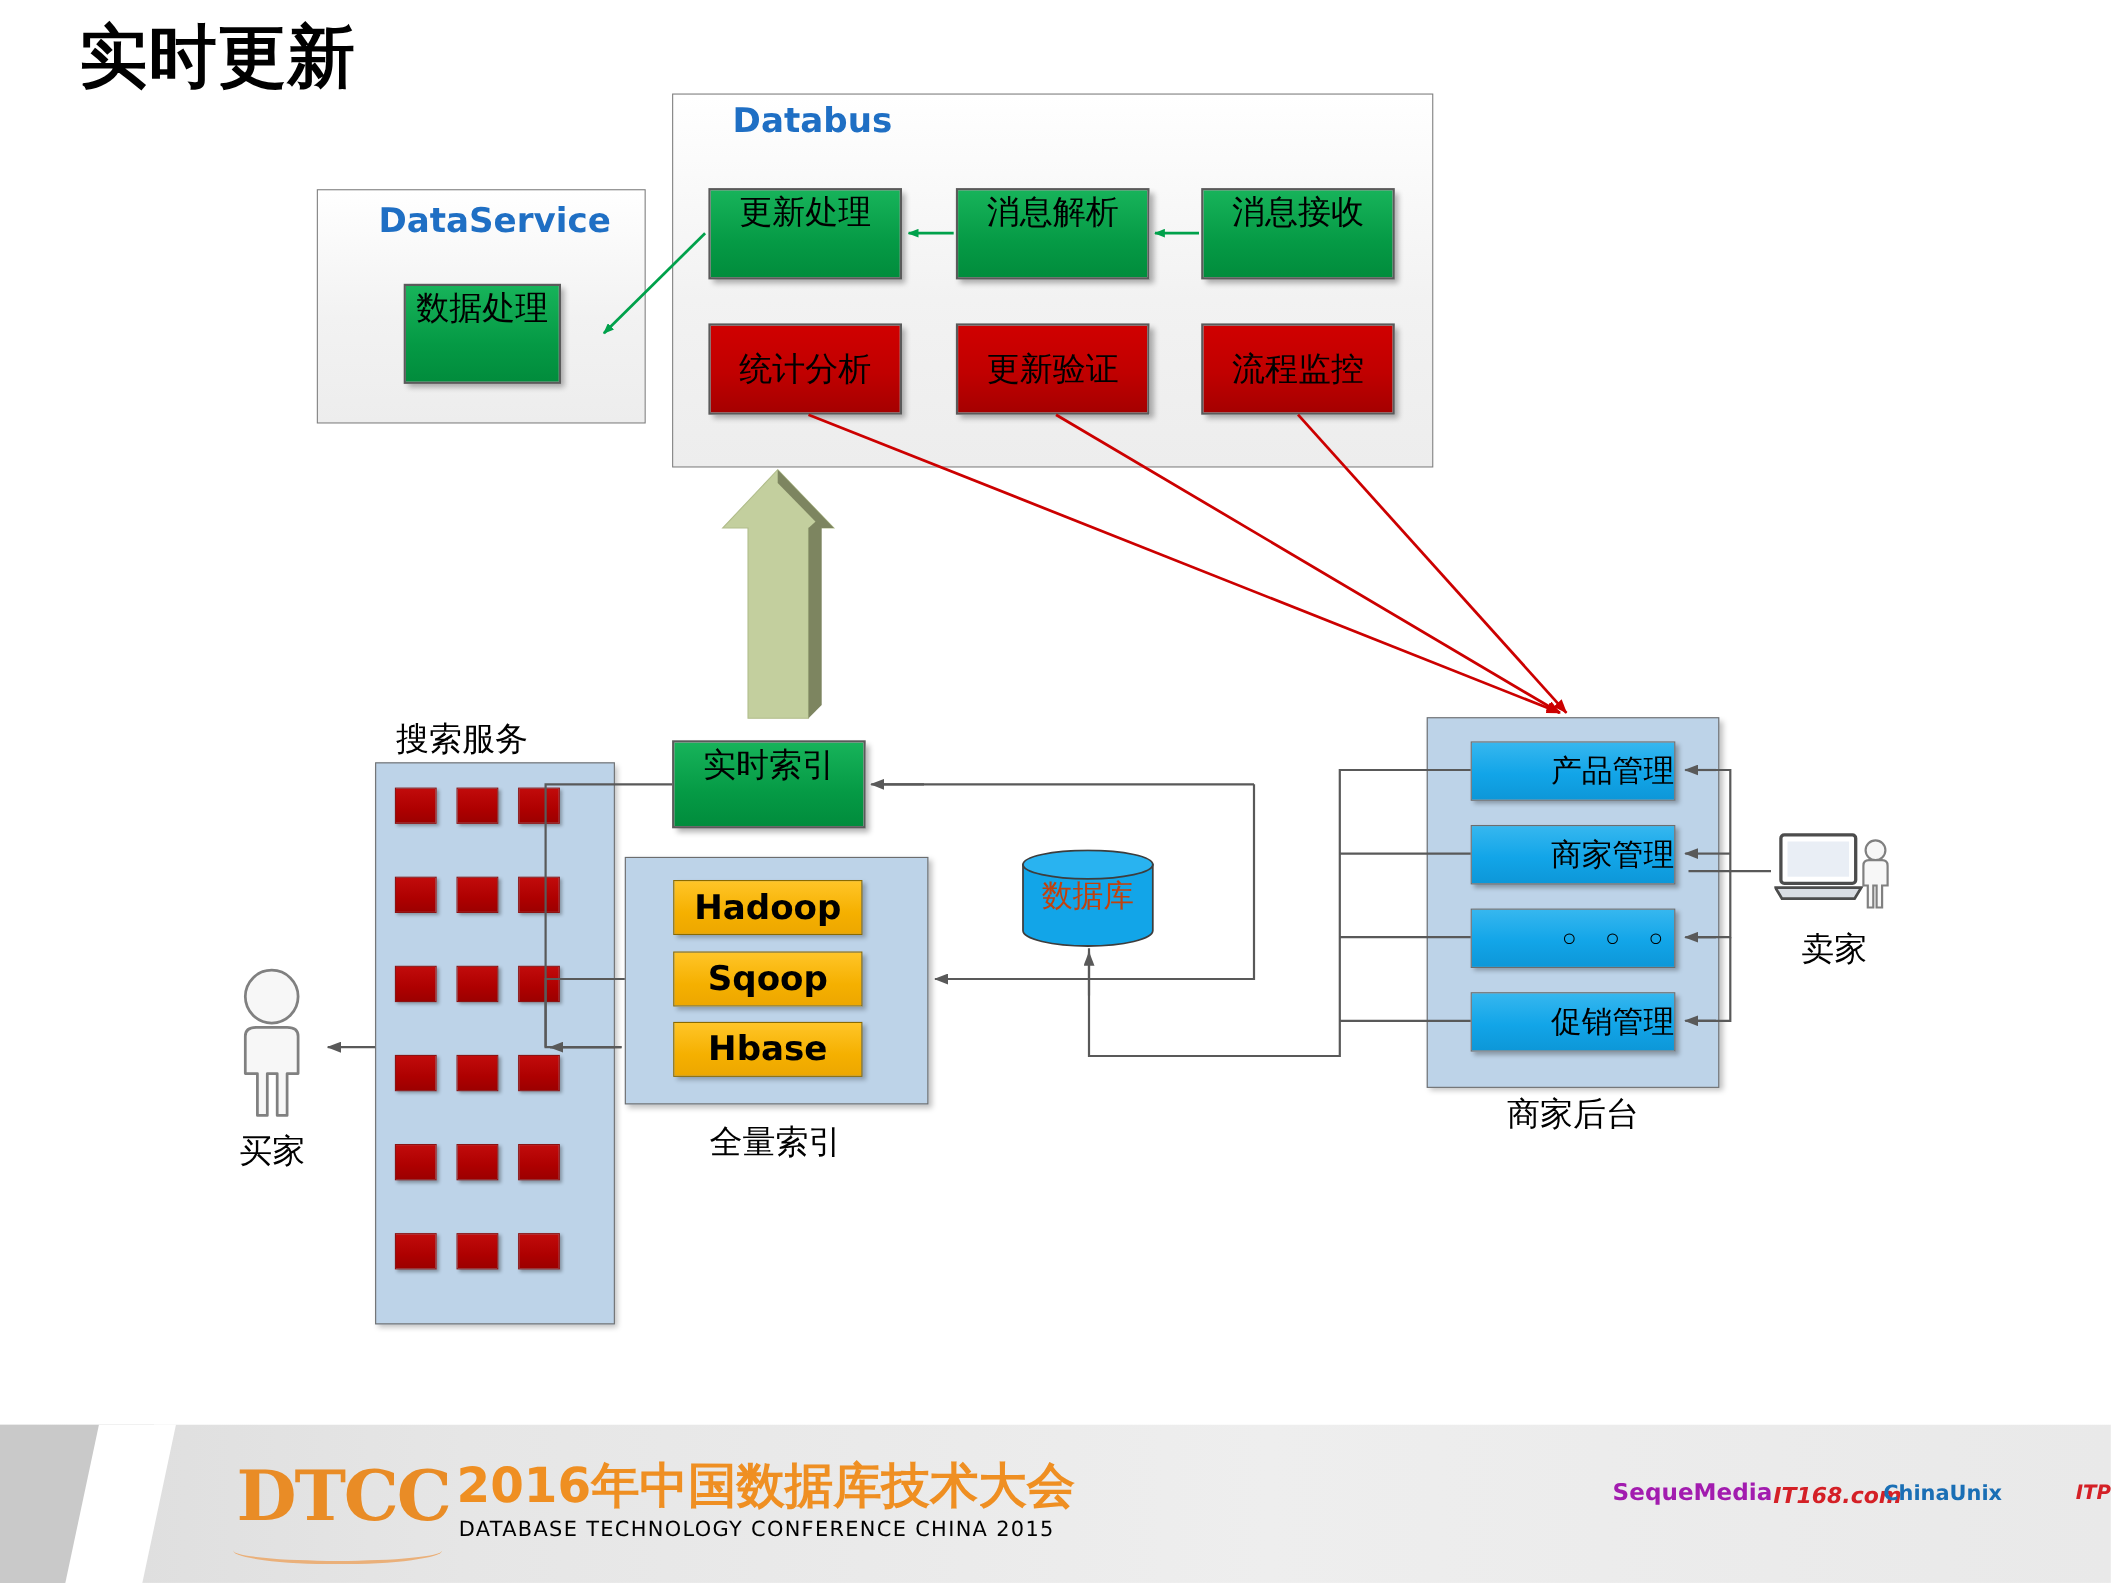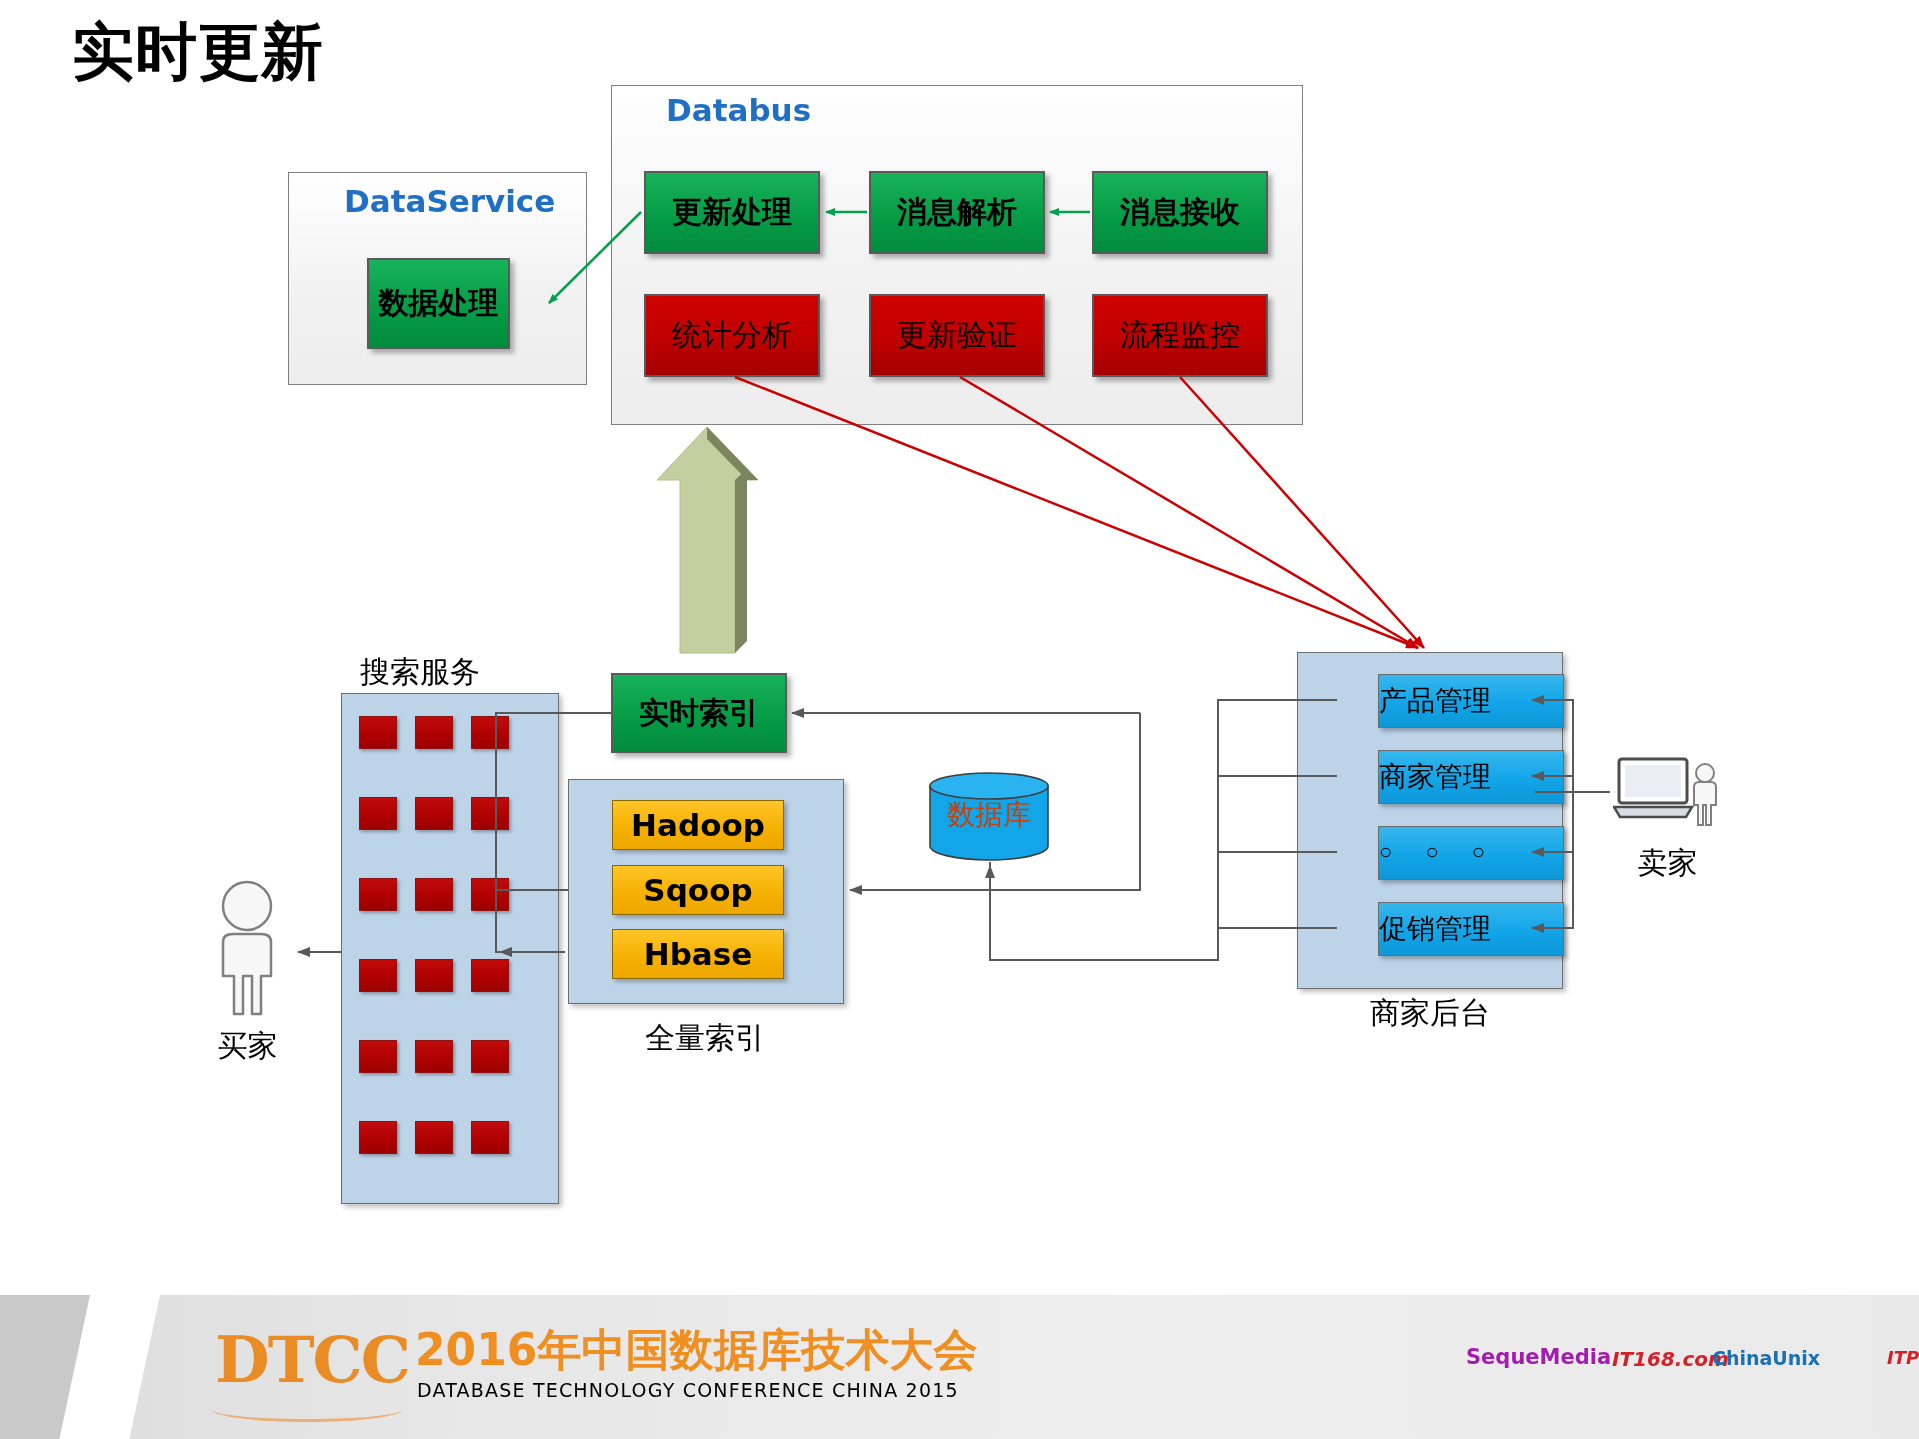--- a/index.html
+++ b/index.html
@@ -29,41 +29,39 @@
   }
   .panel-title{
     color:#1f6fc4;font-size:31px;font-weight:bold;
     font-family:"DejaVu Sans","Liberation Sans",sans-serif;
   }
 
   .greenbox{
     background:linear-gradient(180deg,#17b35a 0%,#059a45 60%,#018c3c 100%);
     border:2px solid #5a5a5a;
     box-shadow:4px 4px 5px rgba(0,0,0,.30);
-    display:flex;align-items:center;justify-content:center;
+    display:flex;align-items:flex-start;justify-content:center;
     color:#000;font-size:30px;
     font-family:"DejaVu Serif","Liberation Serif",serif;
-    font-weight:bold;
   }
   .redbox{
     background:linear-gradient(180deg,#d00000 0%,#c00000 55%,#a50000 100%);
     border:2px solid #5a5a5a;
     box-shadow:4px 4px 5px rgba(0,0,0,.30);
     display:flex;align-items:center;justify-content:center;
     color:#000;font-size:30px;
     font-family:"DejaVu Serif","Liberation Serif",serif;
   }
   .bluebox{
     background:linear-gradient(180deg,#36b7ef 0%,#12a5e8 55%,#0d97d8 100%);
     border:1.5px solid #6d6d6d;
     box-shadow:3px 3px 4px rgba(0,0,0,.28);
-    display:flex;align-items:center;justify-content:flex-start;
+    display:flex;align-items:center;justify-content:flex-end;
     color:#000;font-size:28px;
-    font-family:Liberation Mono, monospace;
-    margin-left:41px;
+    font-family:Liberation Sans, sans-serif;
   }
   .lightblue-panel{
     background:#bdd3e8;
     border:1.5px solid #6d6d6d;
     box-shadow:3px 3px 5px rgba(0,0,0,.25);
   }
   .orangebox{
     background:linear-gradient(180deg,#ffc528 0%,#f5b000 60%,#eda700 100%);
     border:1.5px solid #8a6a00;
     box-shadow:3px 3px 4px rgba(0,0,0,.25);

